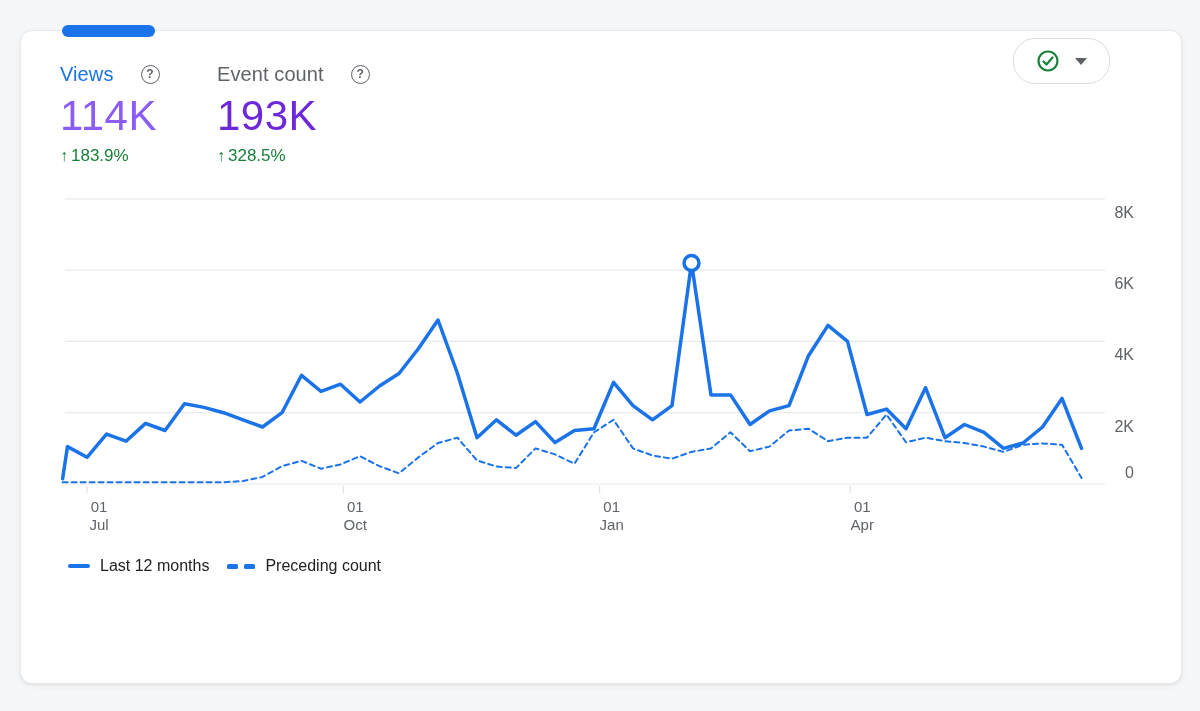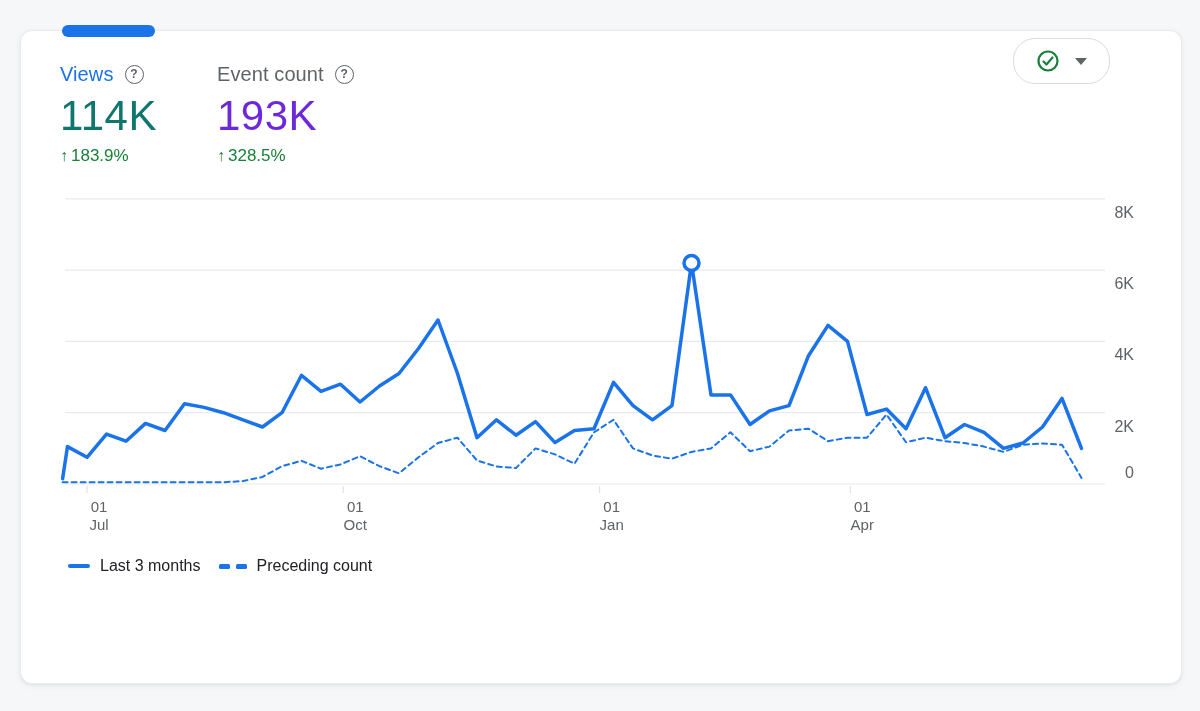--- a/index.html
+++ b/index.html
@@ -14,31 +14,31 @@
     background:#ffffff;border:1px solid #e8eaec;border-radius:12px;
     box-shadow:0 1px 2px rgba(60,64,67,.08),0 2px 6px rgba(60,64,67,.06);
   }
   .tab-indicator{
     position:absolute;left:62px;top:25px;width:93px;height:12px;
     background:#1a73e8;border-radius:7px;z-index:3;
   }
   .metric{position:absolute;top:62px;}
   .metric.views{left:60px;}
   .metric.events{left:217px;}
-  .metric-head{display:flex;align-items:center;gap:11px;height:24px;}
+  .metric-head{display:flex;align-items:center;gap:27px;height:24px;}
   .metric-label{font-size:20px;letter-spacing:.1px;}
   .views .metric-label{color:#1a73e8;}
   .events .metric-label{color:#5f6368;}
   .help-icon{
     width:17px;height:17px;border:1.5px solid #5f6368;border-radius:50%;
     color:#5f6368;font-size:12px;font-weight:bold;line-height:17px;
     text-align:center;display:inline-block;flex:0 0 auto;
   }
   .metric-value{font-size:42px;line-height:46px;margin-top:7px;letter-spacing:.5px;}
-  .views .metric-value{color:#0f766e;}
+  .views .metric-value{color:#8b5cf6;}
   .events .metric-value{color:#6d28d9;}
   .metric-delta{margin-top:7px;font-size:17px;color:#188038;display:flex;align-items:center;gap:3px;}
   .metric-delta .arrow{font-weight:bold;font-size:16px;}
   .status-button{
     position:absolute;left:1013px;top:38px;width:95px;height:44px;
     background:#fff;border:1px solid #dadce0;border-radius:22px;
     display:flex;align-items:center;justify-content:center;gap:15px;cursor:pointer;
   }
   .caret{
     width:0;height:0;border-left:6px solid transparent;border-right:6px solid transparent;
@@ -118,21 +118,21 @@
     <text x="862.23" y="512" text-anchor="middle" fill="#5f6368" font-size="15">01</text>
     <text x="862.23" y="530" text-anchor="middle" fill="#5f6368" font-size="15">Apr</text>
     <polyline points="62.6,478.7 67.5,446.6 87.0,457.3 106.5,434.1 126.0,441.2 145.5,423.4 165.0,430.5 184.5,403.8 204.0,407.4 223.5,412.7 243.0,419.8 262.5,427.0 282.0,412.7 301.5,375.3 321.0,391.3 340.5,384.2 360.0,402.0 379.5,386.0 399.0,373.5 418.5,348.5 438.0,320.0 457.5,373.5 477.0,437.7 496.5,419.8 516.0,435.2 535.5,421.6 555.0,442.6 574.5,430.5 594.0,428.7 613.5,382.4 633.0,405.6 652.5,419.8 672.0,405.6 691.5,263.0 711.0,394.9 730.5,394.9 750.0,424.5 769.5,410.9 789.0,405.6 808.5,355.7 828.0,325.4 847.5,341.4 867.0,414.5 886.5,409.1 906.0,428.7 925.5,387.7 945.0,437.7 964.5,424.5 984.0,432.3 1003.5,448.4 1023.0,443.0 1042.5,427.0 1062.0,398.4 1081.5,448.4" fill="none" stroke="#1a73e8" stroke-width="3.5" stroke-linejoin="round" stroke-linecap="round" stroke-dasharray="none"></polyline>
     <polyline points="62.6,482.2 67.5,482.2 87.0,482.2 106.5,482.2 126.0,482.2 145.5,482.2 165.0,482.2 184.5,482.2 204.0,482.2 223.5,482.2 243.0,481.1 262.5,476.9 282.0,466.2 301.5,460.8 321.0,468.7 340.5,464.4 360.0,456.2 379.5,466.2 399.0,473.3 418.5,457.3 438.0,443.0 457.5,437.7 477.0,460.5 496.5,466.5 516.0,468.0 535.5,448.4 555.0,454.4 574.5,463.7 594.0,432.3 613.5,419.8 633.0,448.4 652.5,455.5 672.0,458.7 691.5,451.9 711.0,448.4 730.5,432.3 750.0,451.2 769.5,446.6 789.0,430.5 808.5,428.7 828.0,441.2 847.5,437.7 867.0,437.7 886.5,414.5 906.0,442.3 925.5,437.7 945.0,441.2 964.5,443.0 984.0,446.6 1003.5,451.9 1023.0,444.8 1042.5,443.4 1062.0,444.8 1081.5,477.9" fill="none" stroke="#1a73e8" stroke-width="2" stroke-linejoin="round" stroke-linecap="round" stroke-dasharray="5 4"></polyline>
     <circle cx="691.5" cy="262.97" r="7.5" fill="#ffffff" stroke="#1a73e8" stroke-width="3.5"></circle>
   </svg>
 
 <div class="legend">
   <div class="legend-item">
     <span class="swatch-solid"></span>
-    <span class="label">Last 3 months</span>
+    <span class="label">Last 12 months</span>
   </div>
   <div class="legend-item">
     <span class="swatch-dashed">
         <i></i>
         <i></i>
       </span>
     <span class="label">Preceding count</span>
   </div>
 </div>
 

